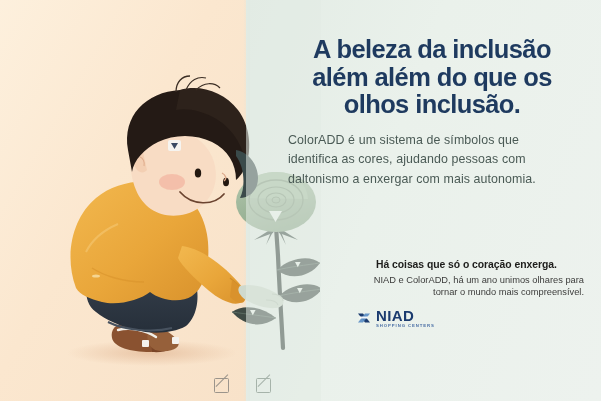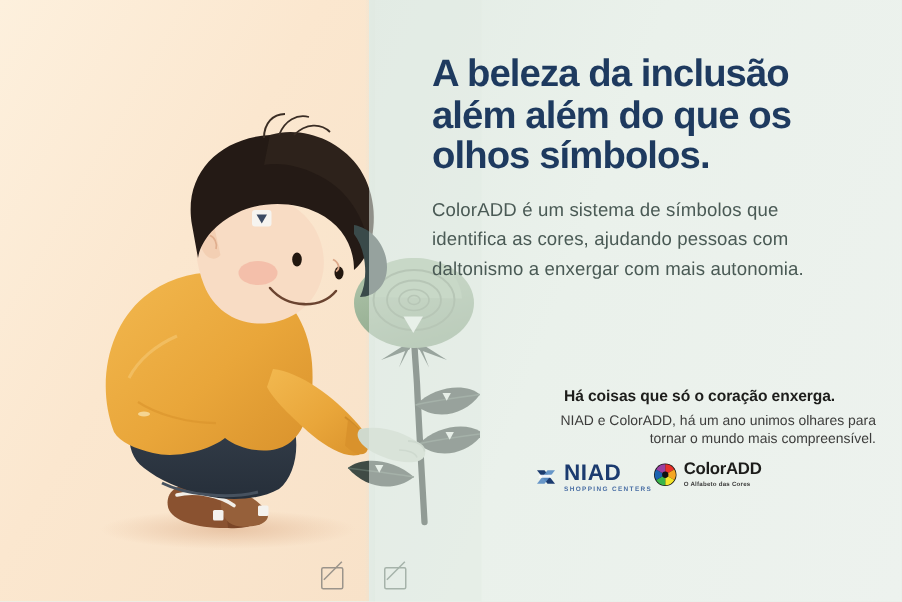--- a/index.html
+++ b/index.html
@@ -36,20 +36,21 @@
 
   
   .copy{position:absolute;left:288px;top:36px;width:288px;}
   .headline{
     margin:0;
     color:#1e3a5f;
     font-size:25.5px;
     line-height:27.5px;
     font-weight:bold;
     letter-spacing:-0.6px;
+    text-align:center;
   }
   .subcopy{
     margin:12px 17px 0 0;
     color:#4a5a55;
     font-size:12.4px;
     line-height:19.5px;
     letter-spacing:.1px;
   }
 
   
@@ -57,21 +58,21 @@
   .lower-title{
     margin:0;color:#1d1d1b;font-size:10.4px;font-weight:bold;
     letter-spacing:-.05px;
     padding-left:20px;
   }
   .lower-body{
     margin:4px 0 0 0;color:#3c3c3b;font-size:9.3px;line-height:12.4px;text-align:right;
   }
 
   
-  .logos{position:absolute;left:356px;top:308px;display:flex;align-items:flex-start;}
+  .logos{position:absolute;left:356px;top:308px;display:flex;align-items:center;gap:22px;}
   .logo{display:flex;align-items:center;gap:4px;}
   .niad-mark{width:16px;height:16px;flex:none;}
   .niad-txt{line-height:1;}
   .niad-name{
     display:block;font-size:15px;font-weight:bold;color:#1b3b6f;
     letter-spacing:.4px;
   }
   .niad-sub{
     display:block;font-size:4.3px;font-weight:bold;color:#4a6fa5;
     letter-spacing:.9px;margin-top:1px;
@@ -231,21 +232,21 @@
       </g>
     </svg>
   </div>
 
   <div class="desat"></div>
 
   <div class="copy">
     <h1 class="headline">
       <span>A beleza da inclusão</span><br>
       <span>além além do que os</span><br>
-      <span>olhos símbolos.</span>
+      <span>olhos inclusão.</span>
     </h1>
     <p class="subcopy">ColorADD é um sistema de símbolos que identifica as cores, ajudando pessoas com daltonismo a enxergar com mais autonomia.</p>
   </div>
 
   <div class="lower">
     <p class="lower-title">Há coisas que só o coração enxerga.</p>
     <p class="lower-body">NIAD e ColorADD, há um ano unimos olhares para tornar o mundo mais compreensível.</p>
   </div>
 
   <div class="logos">
@@ -255,36 +256,20 @@
         <path d="M4 7 L14 7 L28 25 L18 25 Z" fill="#1b3b6f"></path>
         <path d="M28 7 L18 7 L4 25 L14 25 Z" fill="#5b8ec4" opacity=".92"></path>
         <path d="M8 13 L24 13 L22 17 L6 17 Z" fill="#ffffff" opacity=".9"></path>
       </svg>
       <span class="niad-txt">
         <span class="niad-name">NIAD</span>
         <span class="niad-sub">SHOPPING CENTERS</span>
       </span>
     </div>
 
-    <div class="logo">
-      <svg class="ca-mark" viewBox="0 0 34 34">
-        <circle cx="17" cy="17" r="15" fill="#111"></circle>
-        <path d="M17 17 L17 3 A14 14 0 0 1 29.1 10 Z" fill="#e8322a"></path>
-        <path d="M17 17 L29.1 10 A14 14 0 0 1 29.1 24 Z" fill="#f5a623"></path>
-        <path d="M17 17 L29.1 24 A14 14 0 0 1 17 31 Z" fill="#f5e52a"></path>
-        <path d="M17 17 L17 31 A14 14 0 0 1 4.9 24 Z" fill="#3ab54a"></path>
-        <path d="M17 17 L4.9 24 A14 14 0 0 1 4.9 10 Z" fill="#1b62b0"></path>
-        <path d="M17 17 L4.9 10 A14 14 0 0 1 17 3 Z" fill="#9a3fa0"></path>
-        <circle cx="17" cy="17" r="4.2" fill="#111"></circle>
-      </svg>
-      <span class="ca-txt">
-        <span class="ca-name">ColorADD</span>
-        <span class="ca-sub">O Alfabeto das Cores</span>
-      </span>
-    </div>
 
   </div>
 
   <div class="chips">
     <div class="chip"></div>
     <div class="chip mint"></div>
   </div>
 
 </div>
 

